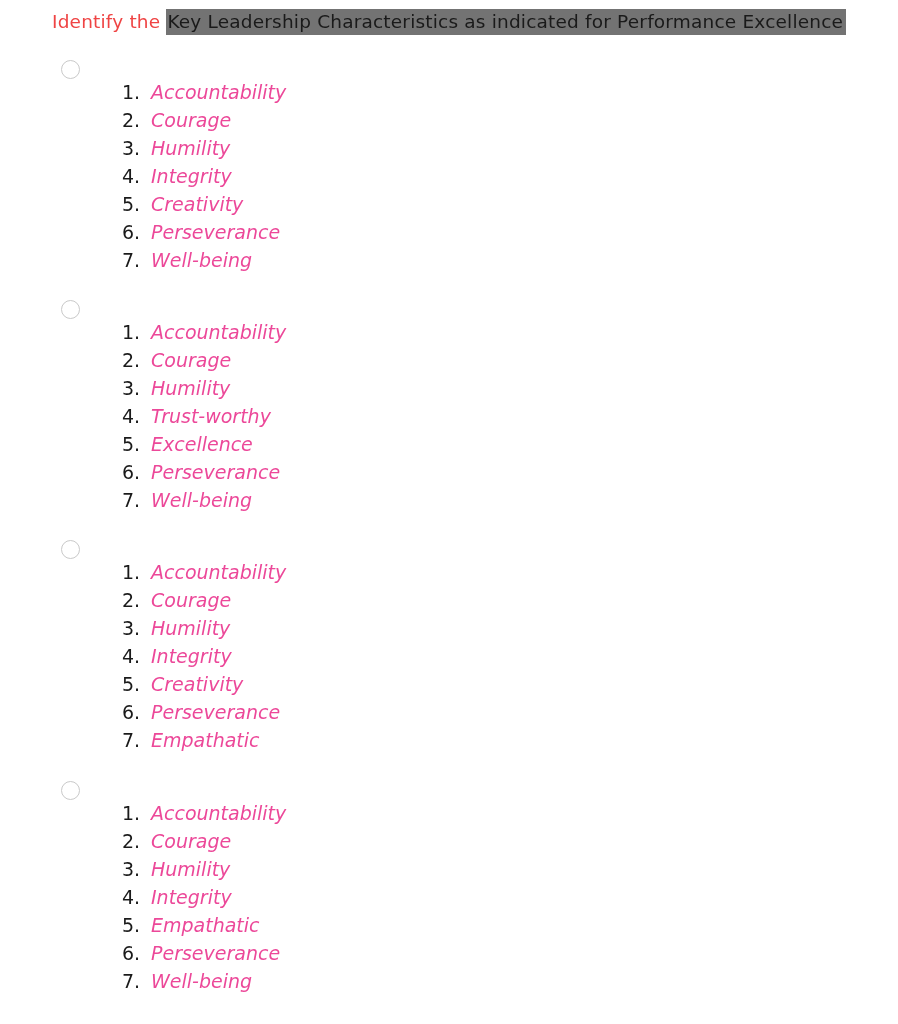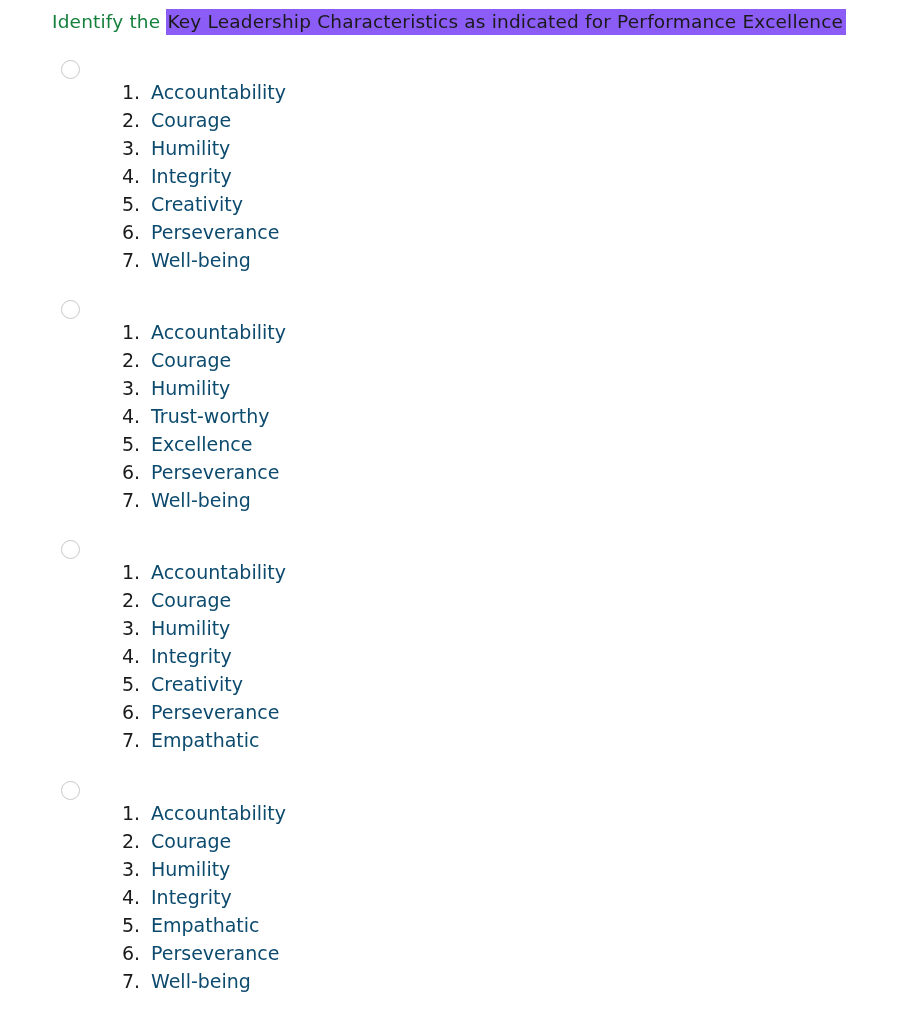--- a/index.html
+++ b/index.html
@@ -28,24 +28,24 @@
   .question-stem {
     position: absolute;
     left: 52px;
     top: 9px;
     font-size: 18.5px;
     line-height: 26px;
     white-space: nowrap;
     letter-spacing: 0.01em;
   }
   .stem-plain {
-    color: #15803d;
+    color: #ef4444;
   }
   .stem-highlight {
-    background: #8b5cf6;
+    background: #737373;
     color: #1a1a1a;
     padding: 2px 3px 3px 1px;
   }
 
   
   .option-row {
     position: absolute;
     left: 0;
     width: 898px;
   }
@@ -82,21 +82,22 @@
     line-height: 28px;
   }
   .item-number {
     font-style: normal;
     width: 29px;
     flex: 0 0 29px;
     text-align: left;
     color: #1a1a1a;
   }
   .item-text {
-    color: #0c4a6e;
+    font-style: italic;
+    color: #ec4899;
     white-space: nowrap;
   }
 </style>
 </head>
 <body>
 
 <div class="quiz-page">
 
   <div class="question-stem">
     <span class="stem-plain">Identify the </span><span class="stem-highlight">Key Leadership Characteristics as indicated for Performance Excellence</span>

